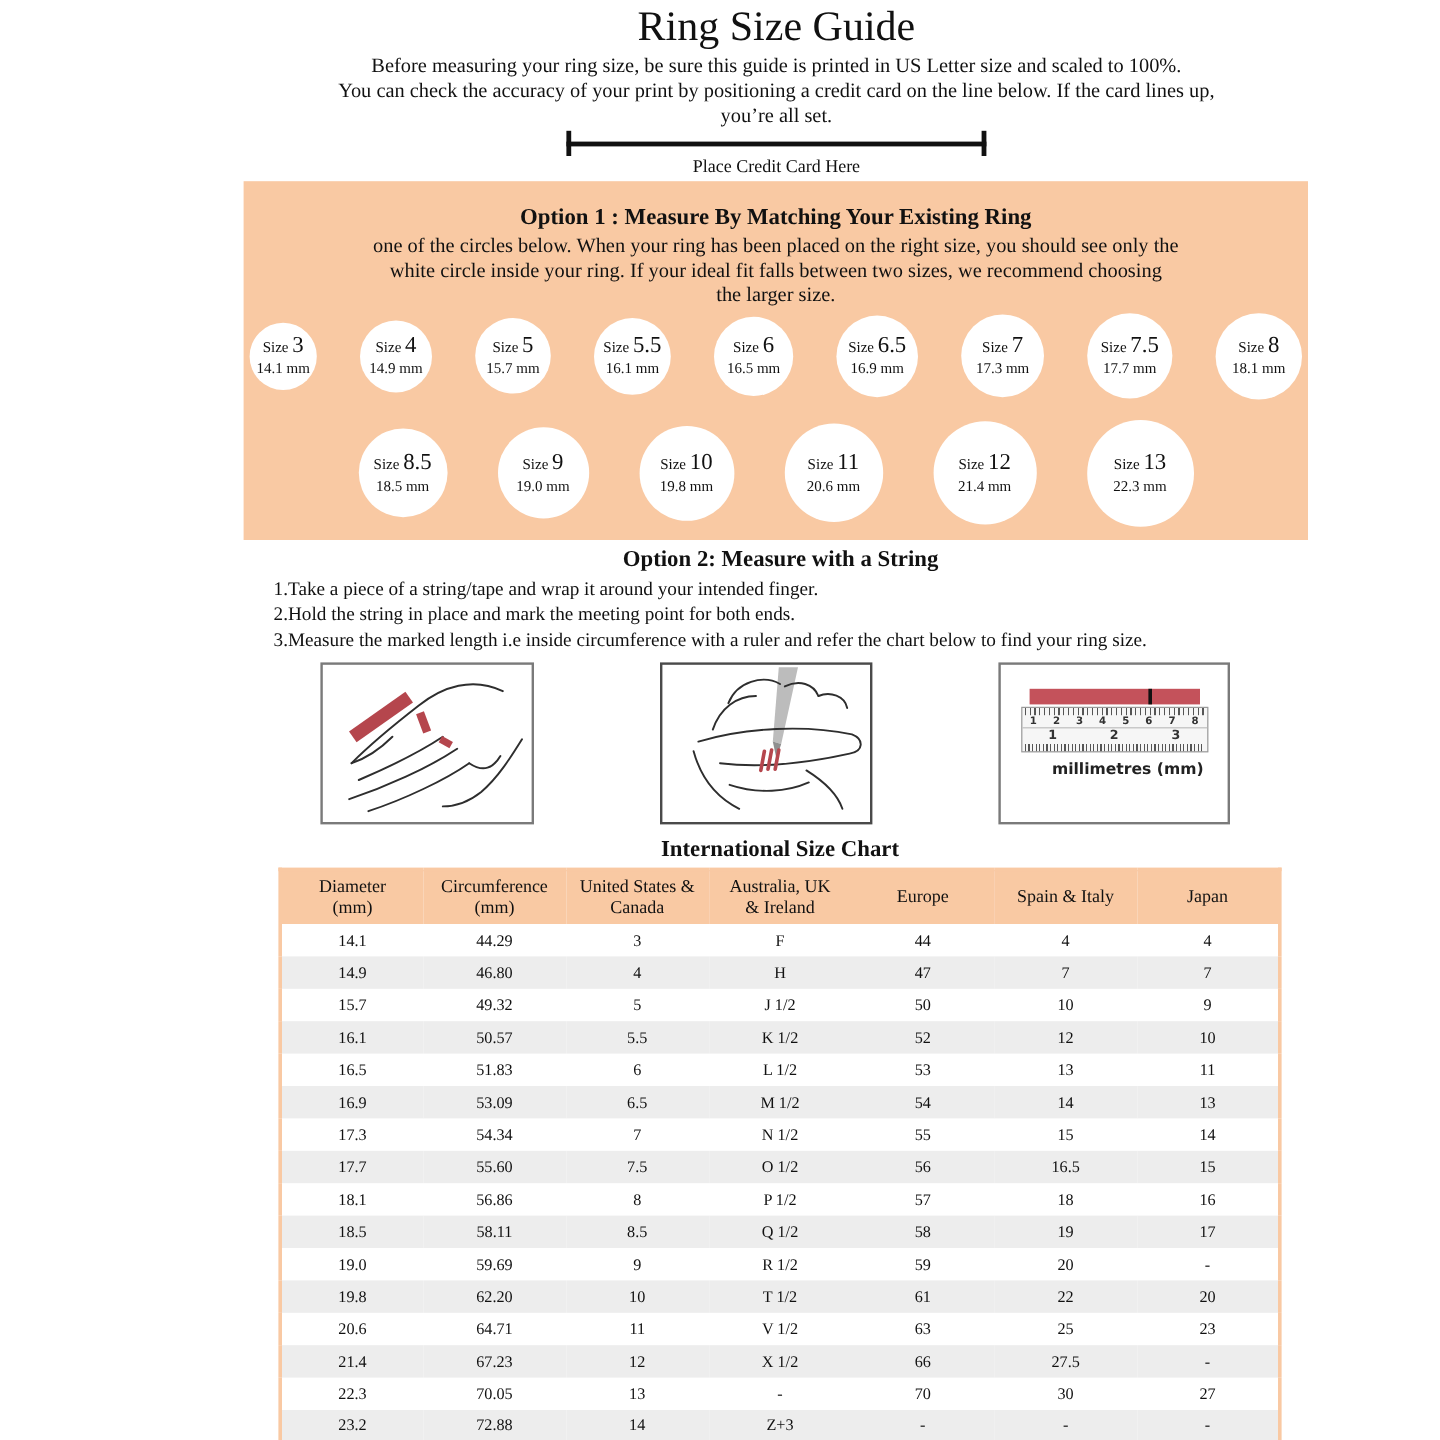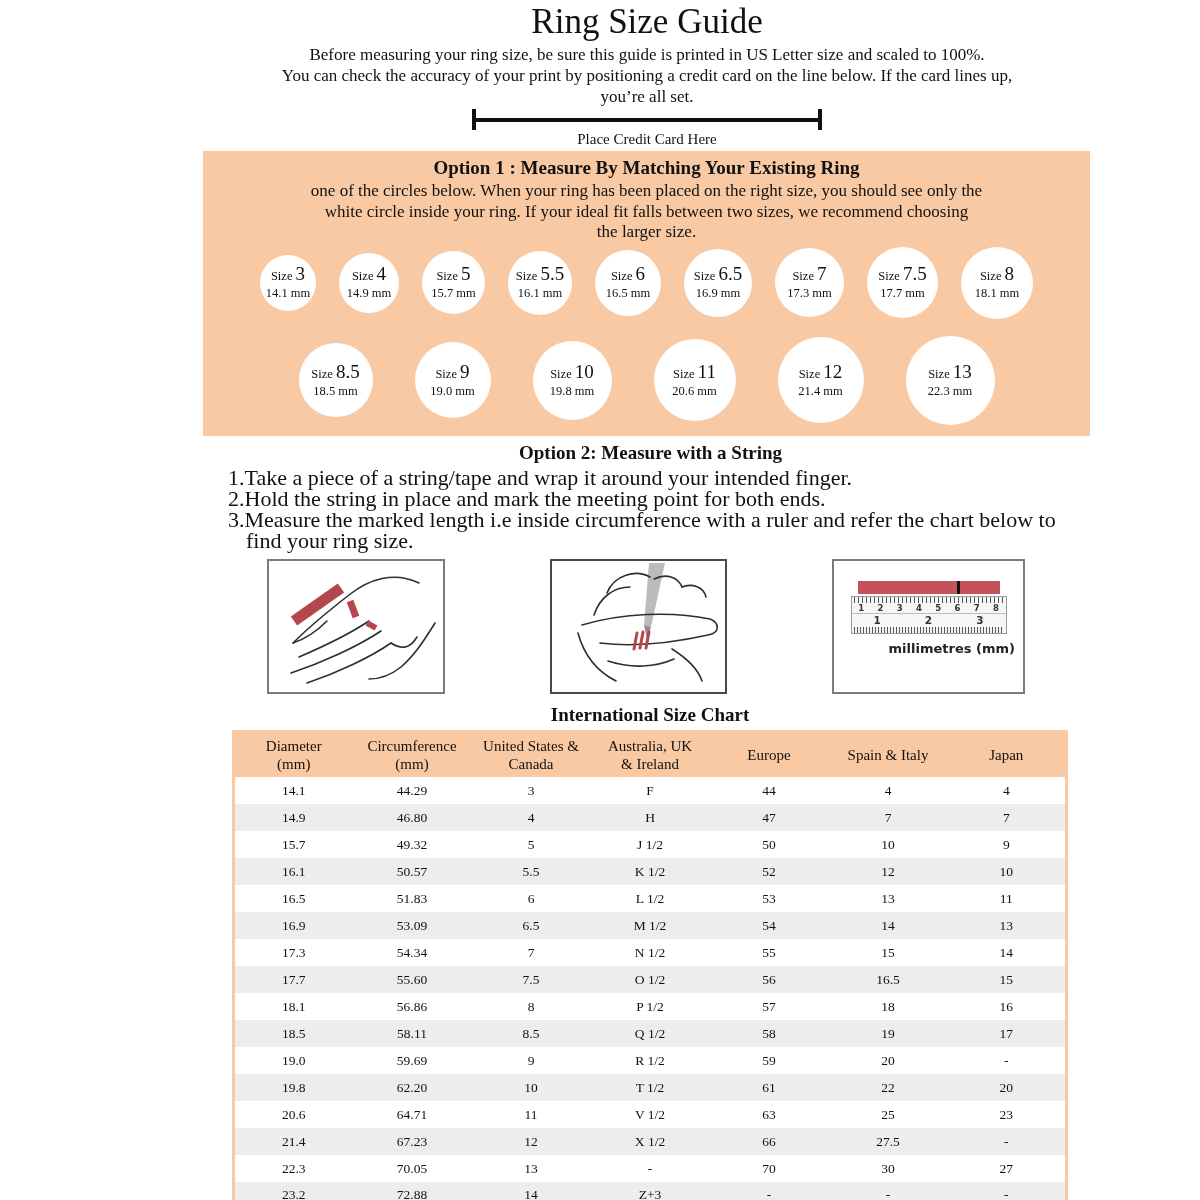--- a/index.html
+++ b/index.html
@@ -19,61 +19,61 @@
 
   .card-line { position:relative; width:350px; height:21px; margin:2px 0 0 472px; }
   .card-line .bar  { position:absolute; left:0; right:0; top:9px; height:4px; background:#111; }
   .card-line .cap  { position:absolute; top:0; width:4px; height:21px; background:#111; }
   .card-line .cap.left  { left:0; }
   .card-line .cap.right { right:0; }
   .card-label { width:894px; margin:1px 0 0 200px; text-align:center; font-size:15px; line-height:16px; }
 
   
   .option1 {
-    width:887px; margin:4px 0 0 203px; padding:4px 0 8px;
+    width:887px; margin:4px 0 0 203px; padding:18px 0 8px;
     background:#f9c9a3;
   }
   .sec-heading { text-align:center; font-size:19px; line-height:22px; font-weight:700; margin:2px 0; }
   .o1-body { text-align:center; font-size:17px; line-height:20.5px; }
   .circle-row { display:flex; justify-content:center; align-items:center; }
-  .circle-row.r1 { gap:23px; margin-top:3px;  height:74px; }
+  .circle-row.r1 { gap:36px; margin-top:3px;  height:74px; }
   .circle-row.r2 { gap:42px; margin-top:13px; height:95px; }
   .circle {
     background:#fff; border-radius:50%;
     display:flex; flex-direction:column; align-items:center; justify-content:center;
     line-height:1.05; flex:0 0 auto;
   }
   .circle .sz  { font-size:12.5px; }
   .circle .sz .num { font-size:19px; }
   .circle .mm  { font-size:12.5px; margin-top:3px; }
 
   
   .option2 { width:845px; margin:6px 0 0 228px; }
   .option2 .sec-heading { margin:4px 0 3px; }
-  .steps { font-size:22px; line-height:21.2px; }
+  .steps { font-size:16px; line-height:21.2px; }
   .steps .step { padding-left:18px; text-indent:-18px; }
 
   
   .illustrations { width:758px; margin:8px 0 0 267px; display:flex; justify-content:space-between; height:135px; }
   .illus { background:#fff; border:2px solid #4a4a4a; height:135px; position:relative; overflow:hidden; }
   .illus.b1 { width:178px; border-color:#7a7a7a; }
   .illus.b2 { width:177px; }
   .illus.b3 { width:193px; border-color:#7a7a7a; }
   .illus svg { display:block; }
 
   
   .ruler-strip { position:relative; width:142px; height:13px; margin:20px auto 2px; background:#c4525b; }
   .ruler-strip .strmark { position:absolute; left:99px; top:0; bottom:0; width:3px; background:#111; }
   .ruler-body { width:156px; margin:0 auto; background:#f6f6f6; border:1px solid #9a9a9a; }
   .ticks { height:6px; margin:0 2px; background:repeating-linear-gradient(90deg,#555 0 1px,transparent 1px 4px); }
   .ticks.fine { background:repeating-linear-gradient(90deg,#555 0 1px,transparent 1px 3px); }
   .numrow { display:flex; justify-content:space-around; font-family:"DejaVu Sans", sans-serif; font-weight:700; color:#333; }
   .numrow.top { font-size:8.5px; line-height:10px; }
   .numrow.mid { font-size:10.5px; line-height:13px; border-top:1px solid #bdbdbd; }
-  .ruler-label { text-align:right; padding:7px 8px 0 0; font-family:"DejaVu Sans", sans-serif; font-weight:700; font-size:13px; color:#222; }
+  .ruler-label { text-align:right; padding:7px 20px 0 0; font-family:"DejaVu Sans", sans-serif; font-weight:700; font-size:13px; color:#222; }
 
   
   .chart-title { width:836px; margin:10px 0 4px 232px; text-align:center; font-size:19px; font-weight:700; }
   table.size-chart {
     width:836px; margin-left:232px; border-collapse:collapse; table-layout:fixed;
     border:3px solid #f9c9a3;
   }
   .size-chart th {
     background:#f9c9a3; font-weight:400; font-size:15px; line-height:18px;
     padding:4px 2px; white-space:pre-line; text-align:center;

